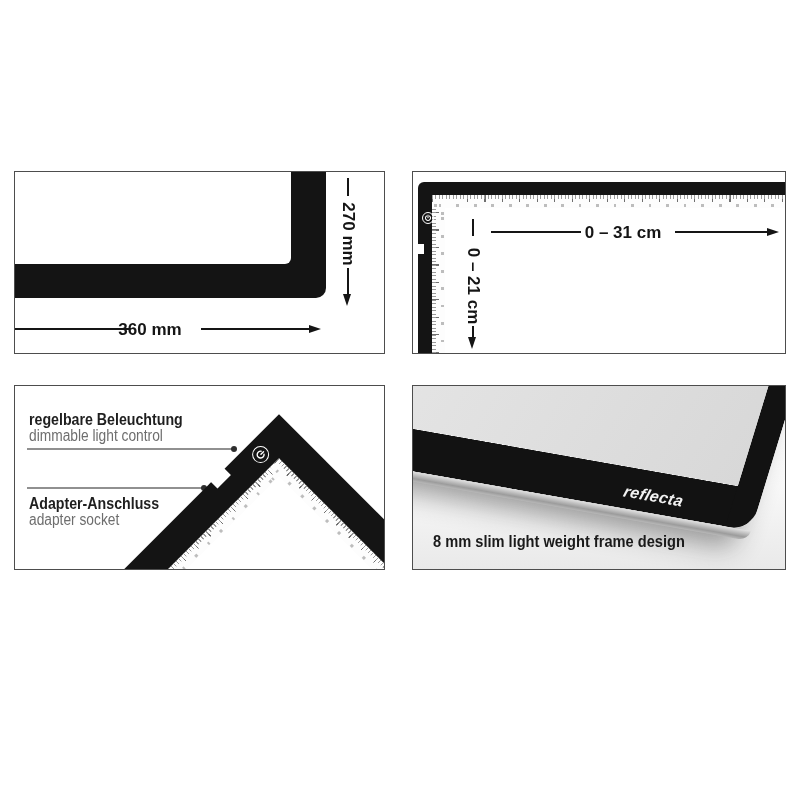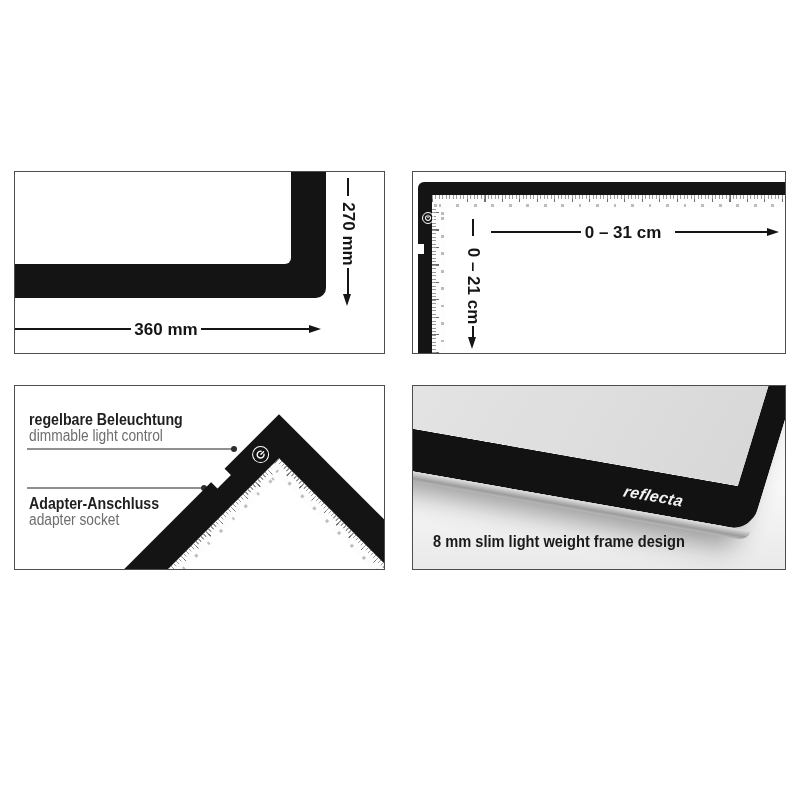--- a/index.html
+++ b/index.html
@@ -80,21 +80,21 @@
       <div class="surface"></div>
       <div class="brand-p1">reflecta</div>
     </div>
 
     <div class="dim-line" style="left:332.4px; top:6px; width:1.6px; height:18px;"></div>
     <div class="dim-label rot90" style="left:298px; top:52px; width:70px;">270 mm</div>
     <div class="dim-line" style="left:332.4px; top:96px; width:1.6px; height:27px;"></div>
     <div class="arrow-down" style="left:328.2px; top:122px;"></div>
 
     <div class="dim-line" style="left:0; top:156.2px; width:116px; height:1.6px;"></div>
-    <div class="dim-label" style="left:116px; top:148px; width:70px;">360 mm</div>
+    <div class="dim-label" style="left:100px; top:148px; width:70px;">360 mm</div>
     <div class="dim-line" style="left:186px; top:156.2px; width:108px; height:1.6px;"></div>
     <div class="arrow-right" style="left:294px; top:152.5px;"></div>
   </div>
 
   <div class="panel" id="panel2">
     <div class="pad2">
       <div class="surface">
         <div class="ruler-h" style="left:-1px; top:-1px; right:0; height:13px;"></div>
         <div class="ruler-v" style="left:-1px; top:12px; width:13px; bottom:0;"></div>
       </div>

